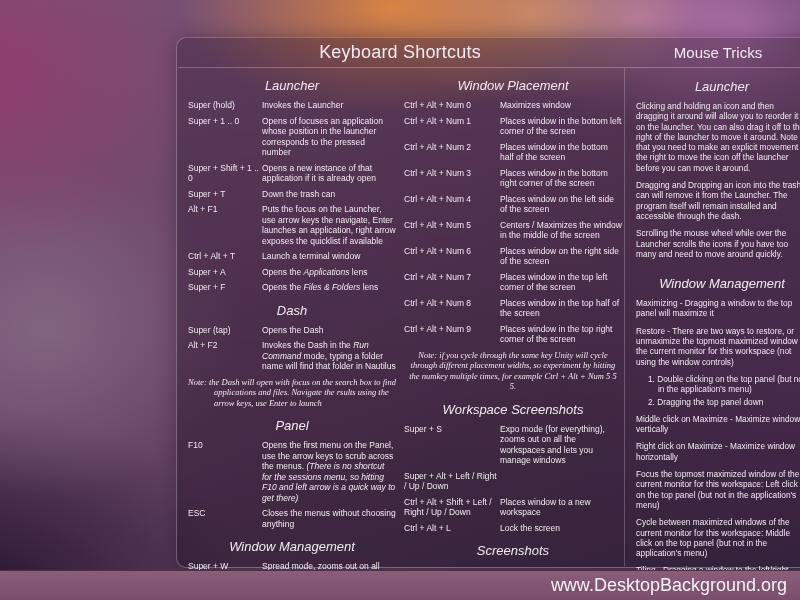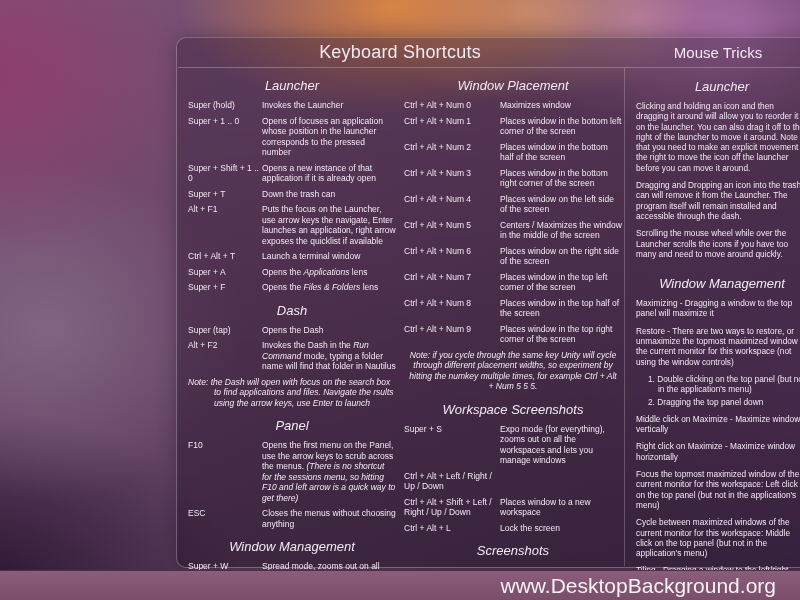--- a/index.html
+++ b/index.html
@@ -33,33 +33,33 @@
   .col2{width:218px;margin-left:8px;}
   .vdivider{width:1px;background:rgba(255,255,255,0.22);margin:0 3px 0 2px;}
   .col3{width:180px;padding-left:8px;box-sizing:border-box;}
   .sec-h{font-size:13px;font-style:italic;text-align:center;margin:10px 0 7px;}
   .col3 .sec-h{margin-top:11px;}
   .sec-h.gap{margin-top:17px;}
   .row{display:flex;margin-bottom:5px;font-size:8.5px;line-height:10.5px;}
   .col1 .keys{width:74px;flex:none;}
   .col2 .keys{width:96px;flex:none;}
   .desc{flex:1;}
-  .note{font-size:8.5px;line-height:10.5px;font-style:italic;margin:3px 0 4px;}
+  .note{font-size:8.5px;line-height:10.5px;font-style:italic;margin:3px 0 4px;font-family:Liberation Serif, serif;}
   .note.hang{text-indent:-26px;padding-left:26px;}
   .note.center{text-align:center;padding:0 4px;}
   .mp{font-size:8.3px;line-height:10.3px;margin-bottom:7px;}
   .mlist{margin:0 0 7px 0;padding:0 0 0 12px;list-style:none;font-size:8.3px;line-height:10.3px;}
   .mlist li{text-indent:-10px;padding-left:10px;margin-bottom:2px;}
   .watermark-bar{
     position:absolute;left:0;right:0;bottom:0;height:29px;
     background:linear-gradient(180deg,#8a5d7a,#7a4e6a);
     border-top:1px solid rgba(45,20,45,0.55);
     display:flex;align-items:center;justify-content:flex-end;
   }
-  .watermark-text{color:rgba(255,255,255,0.92);font-size:21px;padding-right:24px;}
+  .watermark-text{color:rgba(255,255,255,0.92);font-size:18px;padding-right:13px;}
   em{}
 </style>
 </head>
 <body>
 
 <div class="panel">
   <div class="panel-header">
     <div class="kb-title">Keyboard Shortcuts</div>
     <div class="mouse-title">Mouse Tricks</div>
   </div>
@@ -166,21 +166,21 @@
           <div class="keys">Ctrl + Alt + Num 9</div>
           <div class="desc">Places window in the top right corner of the screen</div>
         </div>
         <div class="note center">Note: if you cycle through the same key Unity will cycle through different placement widths, so experiment by hitting the numkey multiple times, for example Ctrl + Alt + Num 5 5 5.</div>
         <div class="sec-h">Workspace Screenshots</div>
         <div class="row">
           <div class="keys">Super + S</div>
           <div class="desc">Expo mode (for everything), zooms out on all the workspaces and lets you manage windows</div>
         </div>
         <div class="row">
-          <div class="keys">Ctrl + Alt + Left / Right / Up / Down</div>
+          <div class="keys">Super + Alt + Left / Right / Up / Down</div>
         </div>
         <div class="row">
           <div class="keys">Ctrl + Alt + Shift + Left / Right / Up / Down</div>
           <div class="desc">Places window to a new workspace</div>
         </div>
         <div class="row">
           <div class="keys">Ctrl + Alt + L</div>
           <div class="desc">Lock the screen</div>
         </div>
         <div class="sec-h">Screenshots</div>

